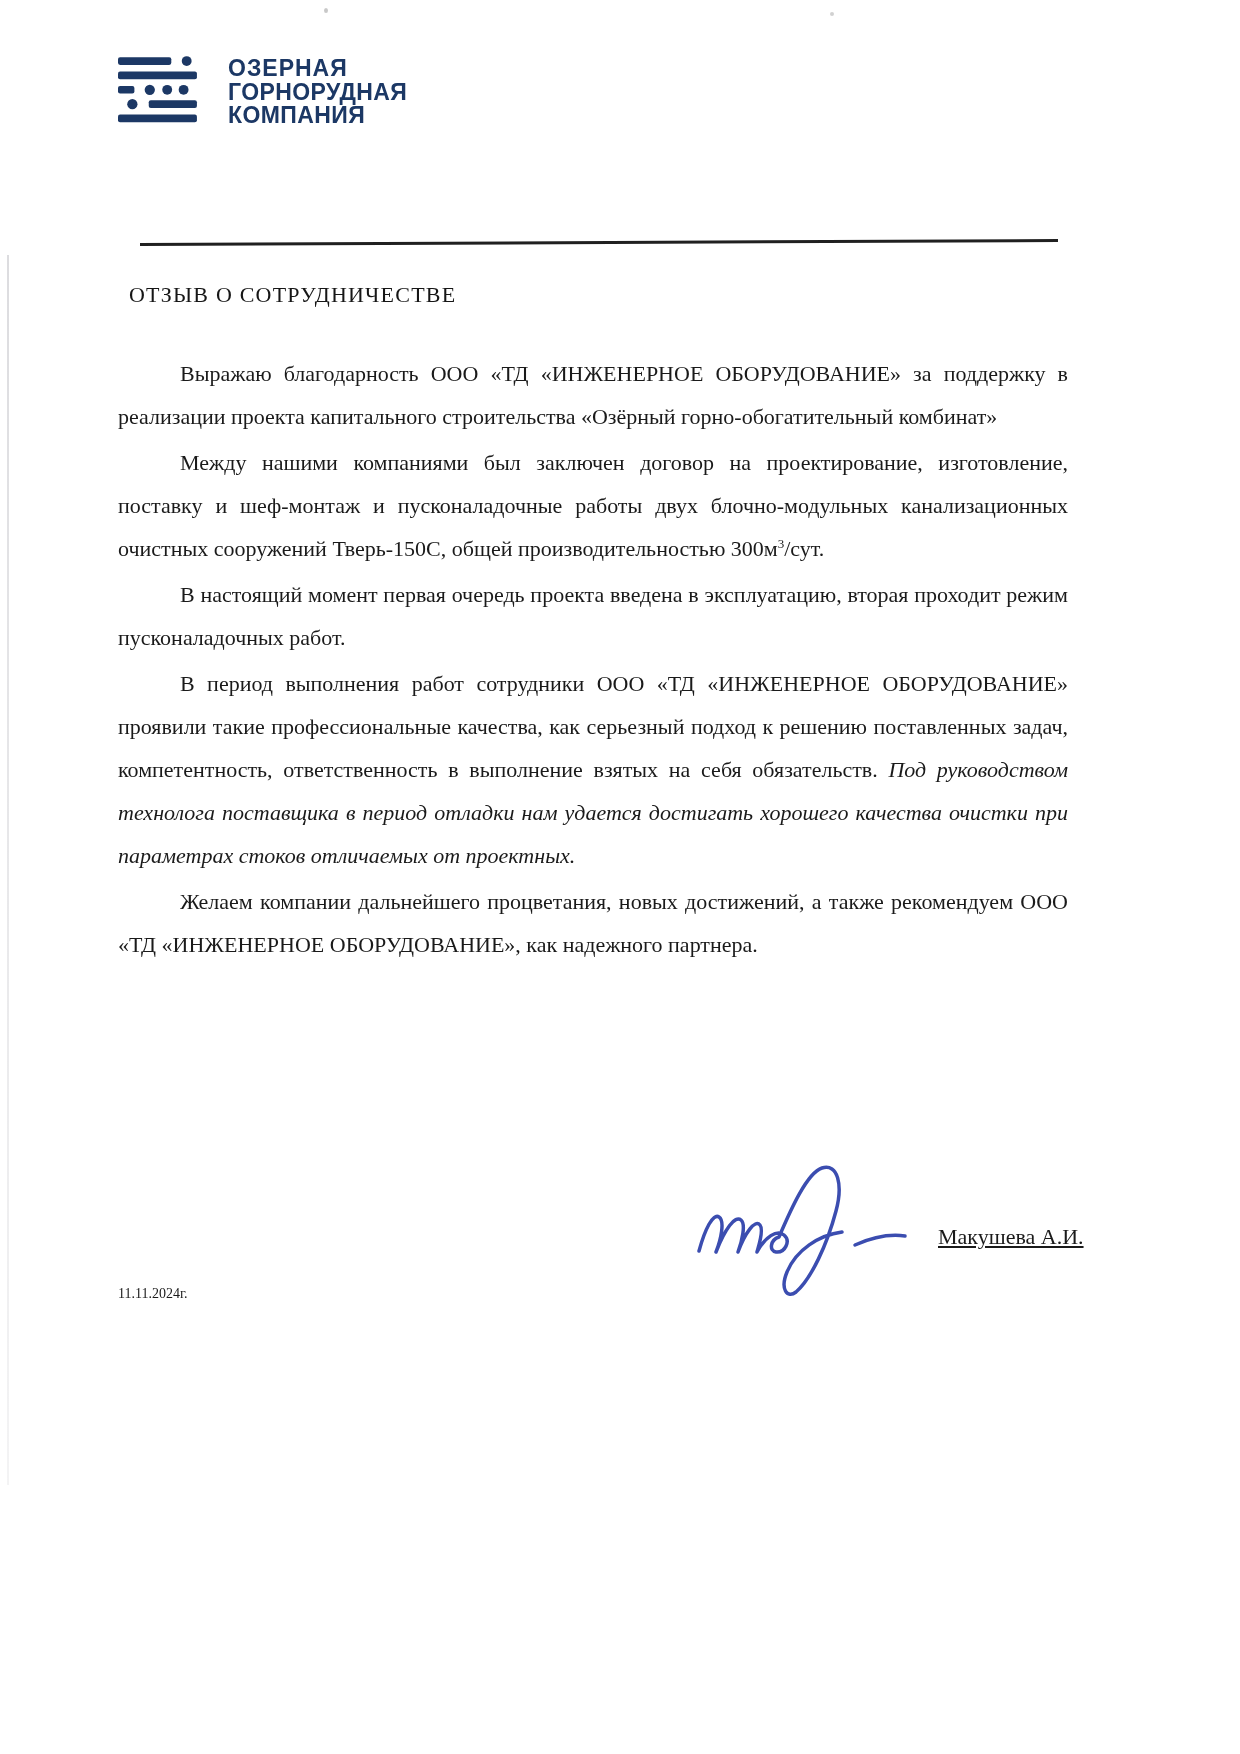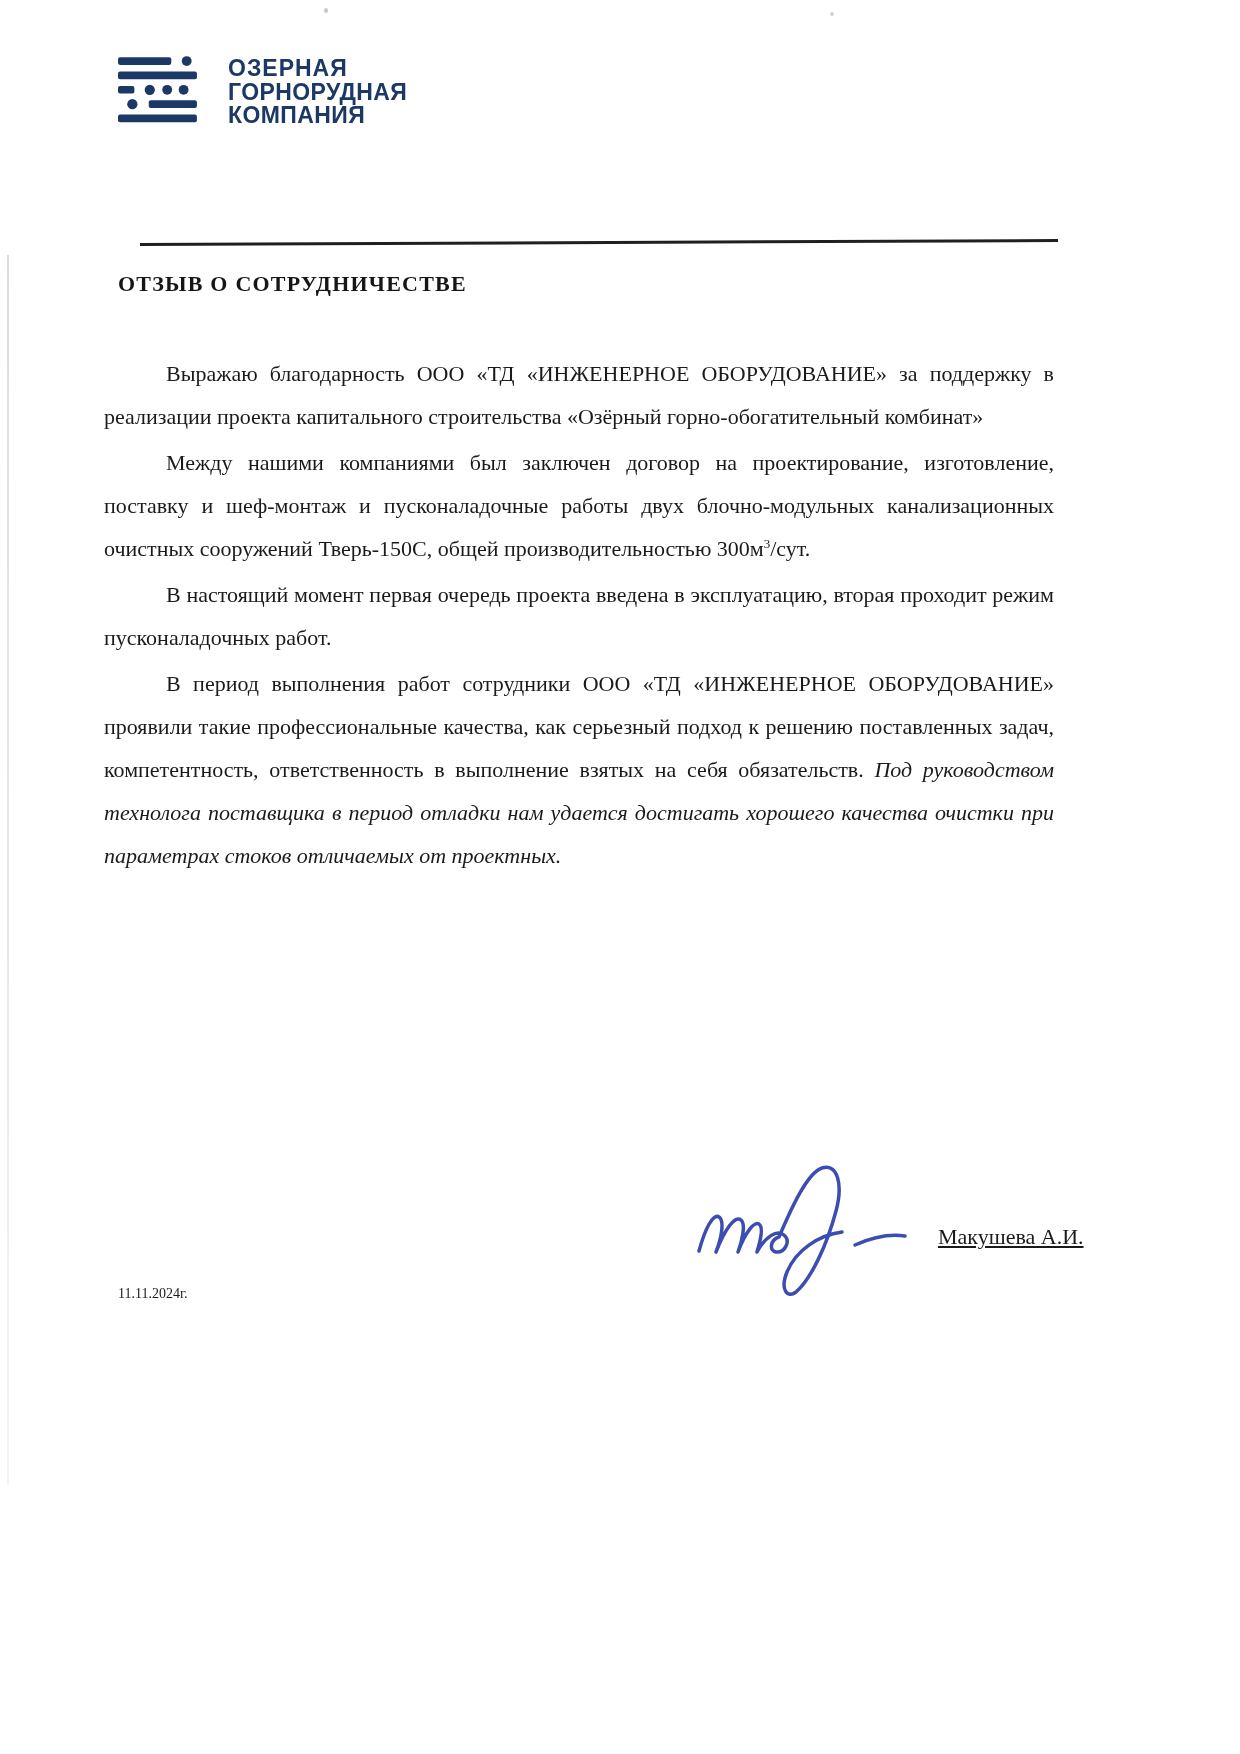--- a/index.html
+++ b/index.html
@@ -39,27 +39,27 @@
     font-weight:700; font-style:italic;
     font-size:23px; color:#2b4b8c; letter-spacing:0.2px;
   }
 
   .rule {
     position:absolute; left:140px; top:241px; width:918px; height:2.5px;
     background:#202020; transform:rotate(-0.25deg);
   }
 
   .doc-heading {
-    position:absolute; left:118px; top:271px; margin:0;
-    font-size:22px; font-weight:700; letter-spacing:1.2px;
+    position:absolute; left:118px; top:271px; margin:11px;
+    font-size:22px; font-weight:400; letter-spacing:1.2px;
     font-family:"Liberation Serif", serif; color:#161616;
   }
 
   .body-text {
-    position:absolute; left:104px; top:352px; width:950px;
+    position:absolute; left:118px; top:352px; width:950px;
     font-size:22px; line-height:43px; text-align:justify;
   }
   .body-text p { margin:0 0 3px 0; text-indent:62px; }
   .body-text sup { font-size:13px; line-height:0; }
   .hand-italic { font-style:italic; }
 
   .closing { position:absolute; left:118px; top:1224px; font-size:22px; }
   .signer   { position:absolute; left:938px; top:1224px; font-size:22px;text-decoration:underline; }
   .date     { position:absolute; left:118px; top:1286px; font-size:14px; }
 
@@ -104,20 +104,21 @@
       <span>Выражаю благодарность ООО «ТД «ИНЖЕНЕРНОЕ ОБОРУДОВАНИЕ» за поддержку в реализации проекта капитального строительства «Озёрный горно-обогатительный комбинат»</span>
     </p>
     <p>
       <span>Между нашими компаниями был заключен договор на проектирование, изготовление, поставку и шеф-монтаж и пусконаладочные работы двух блочно-модульных канализационных очистных сооружений Тверь-150С, общей производительностью 300м</span><sup>3</sup><span>/сут.</span>
     </p>
     <p>В настоящий момент первая очередь проекта введена в эксплуатацию, вторая проходит режим пусконаладочных работ.</p>
     <p>
       <span>В период выполнения работ сотрудники ООО «ТД «ИНЖЕНЕРНОЕ ОБОРУДОВАНИЕ» проявили такие профессиональные качества, как серьезный подход к решению поставленных задач, компетентность, ответственность в выполнение взятых на себя обязательств.</span>
       <em class="hand-italic">Под руководством технолога поставщика в период отладки нам удается достигать хорошего качества очистки при параметрах стоков отличаемых от проектных.</em>
     </p>
+    <p>Желаем компании дальнейшего процветания, новых достижений, а также рекомендуем ООО «ТД «ИНЖЕНЕРНОЕ ОБОРУДОВАНИЕ», как надежного партнера.</p>
   </div>
 
 
   <svg class="signature" viewBox="0 0 280 160" xmlns="http://www.w3.org/2000/svg" fill="none" stroke="#3b4db0" stroke-width="3.5" stroke-linecap="round" stroke-linejoin="round">
     <path d="M14 96
              C20 74 28 58 34 62
              C40 66 36 84 31 97
              C40 74 50 60 56 65
              C61 69 57 86 53 97
              C60 78 70 64 75 70

